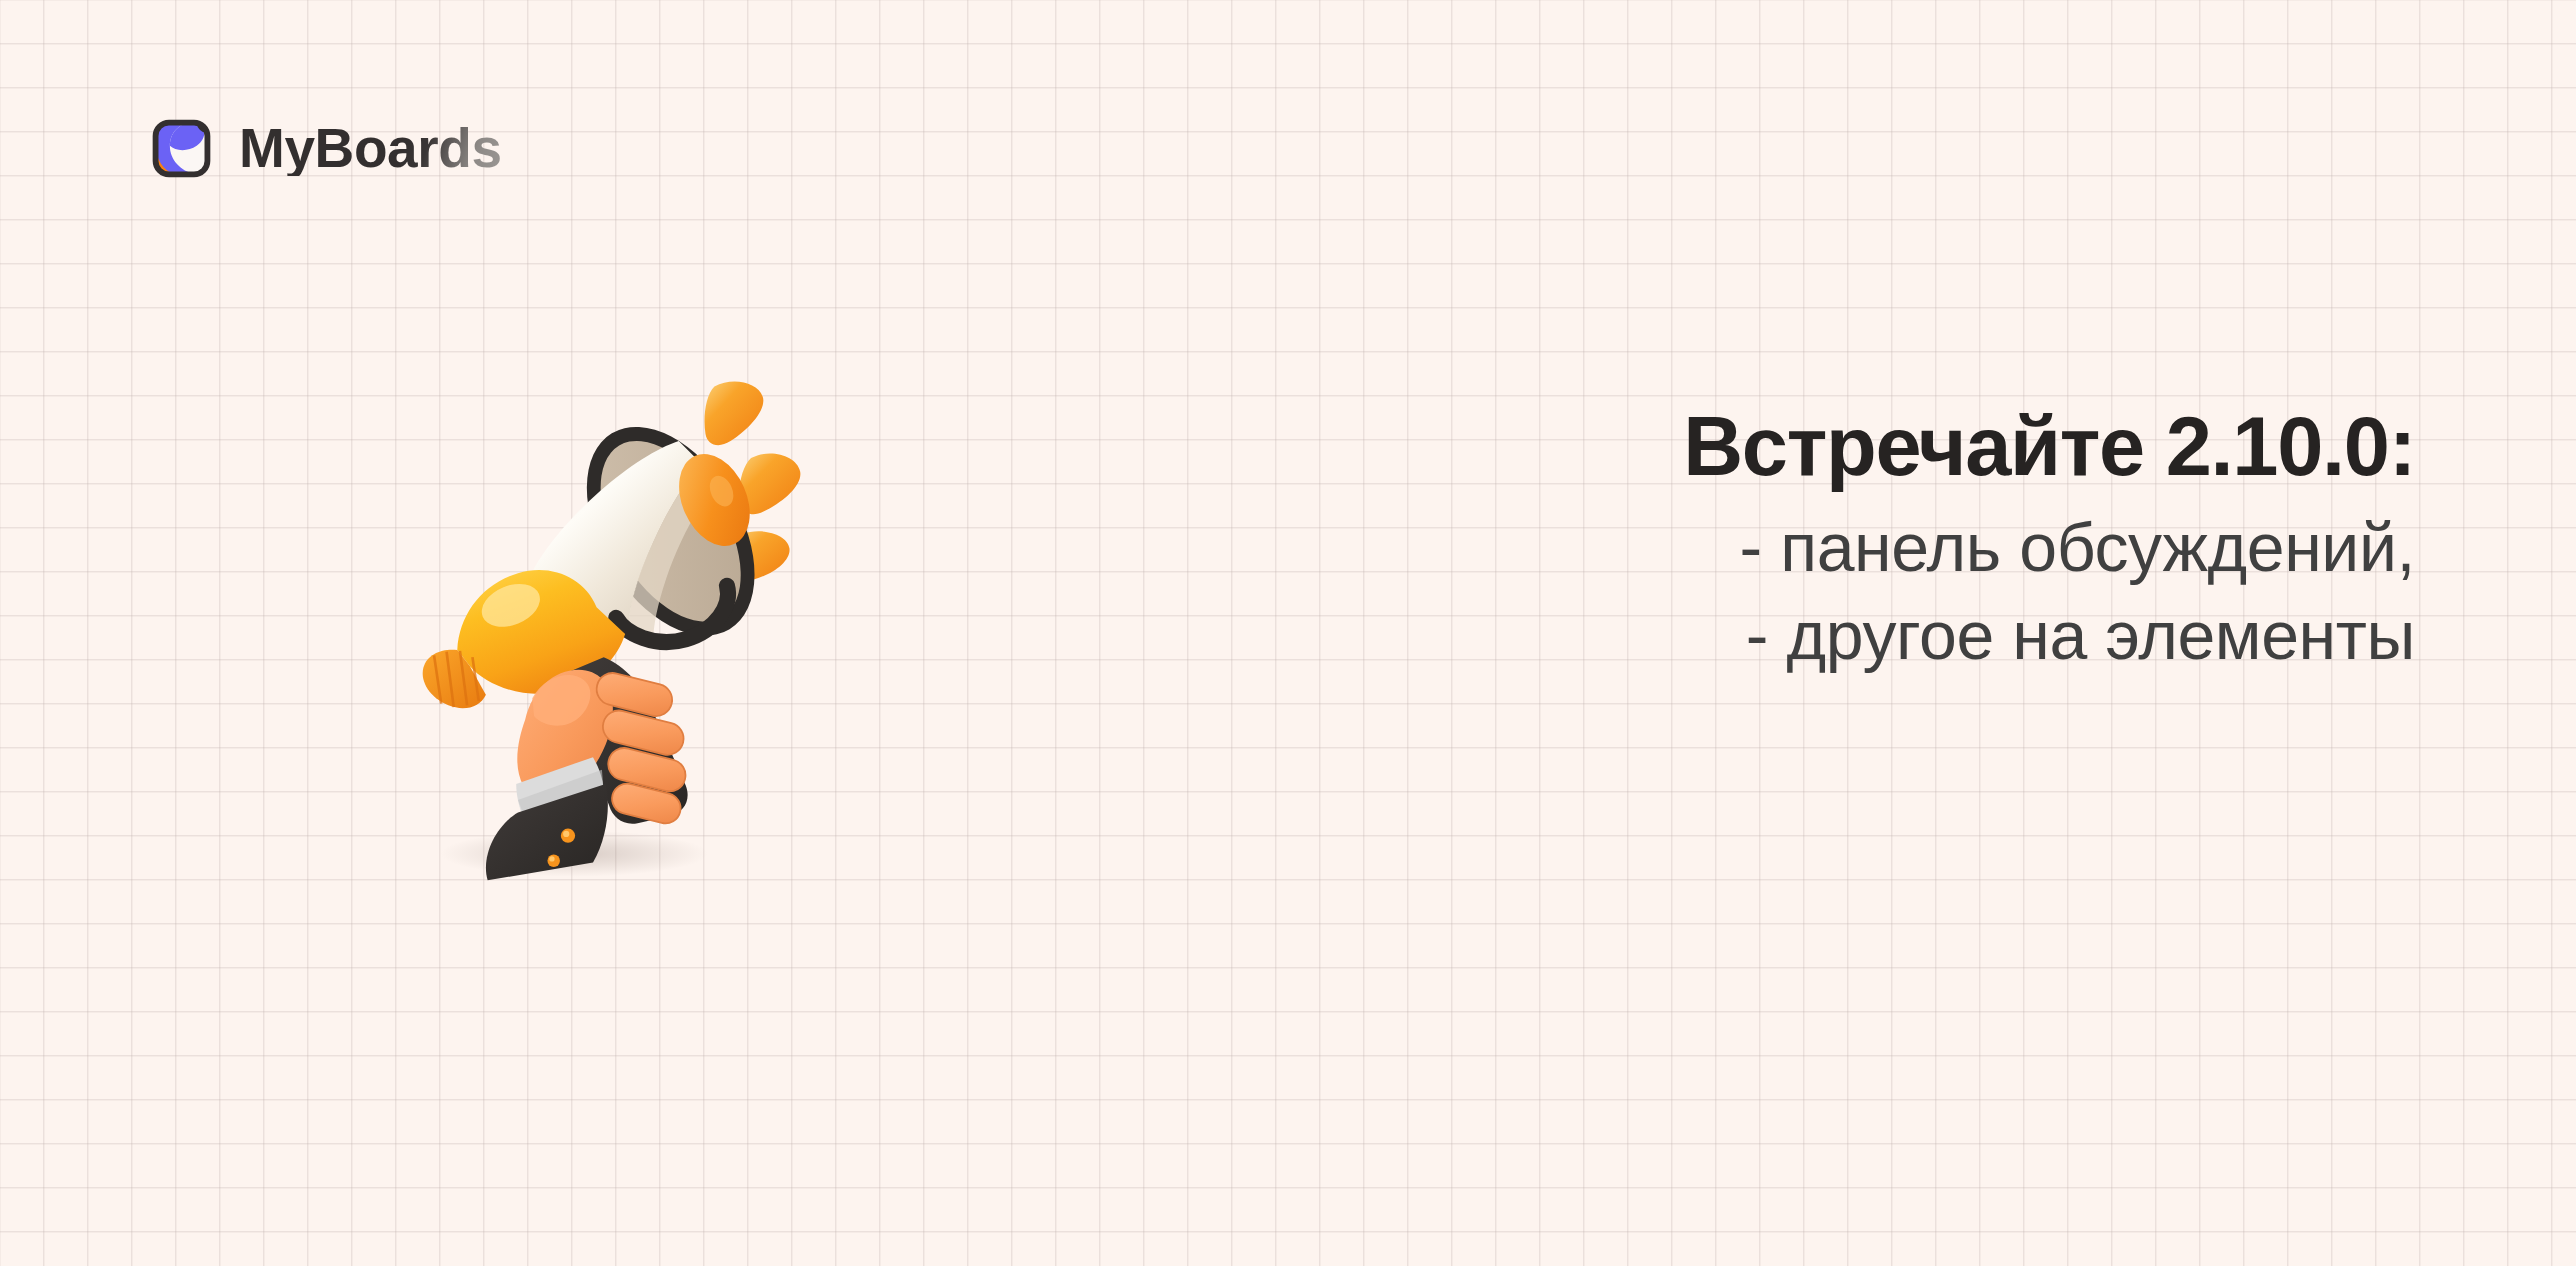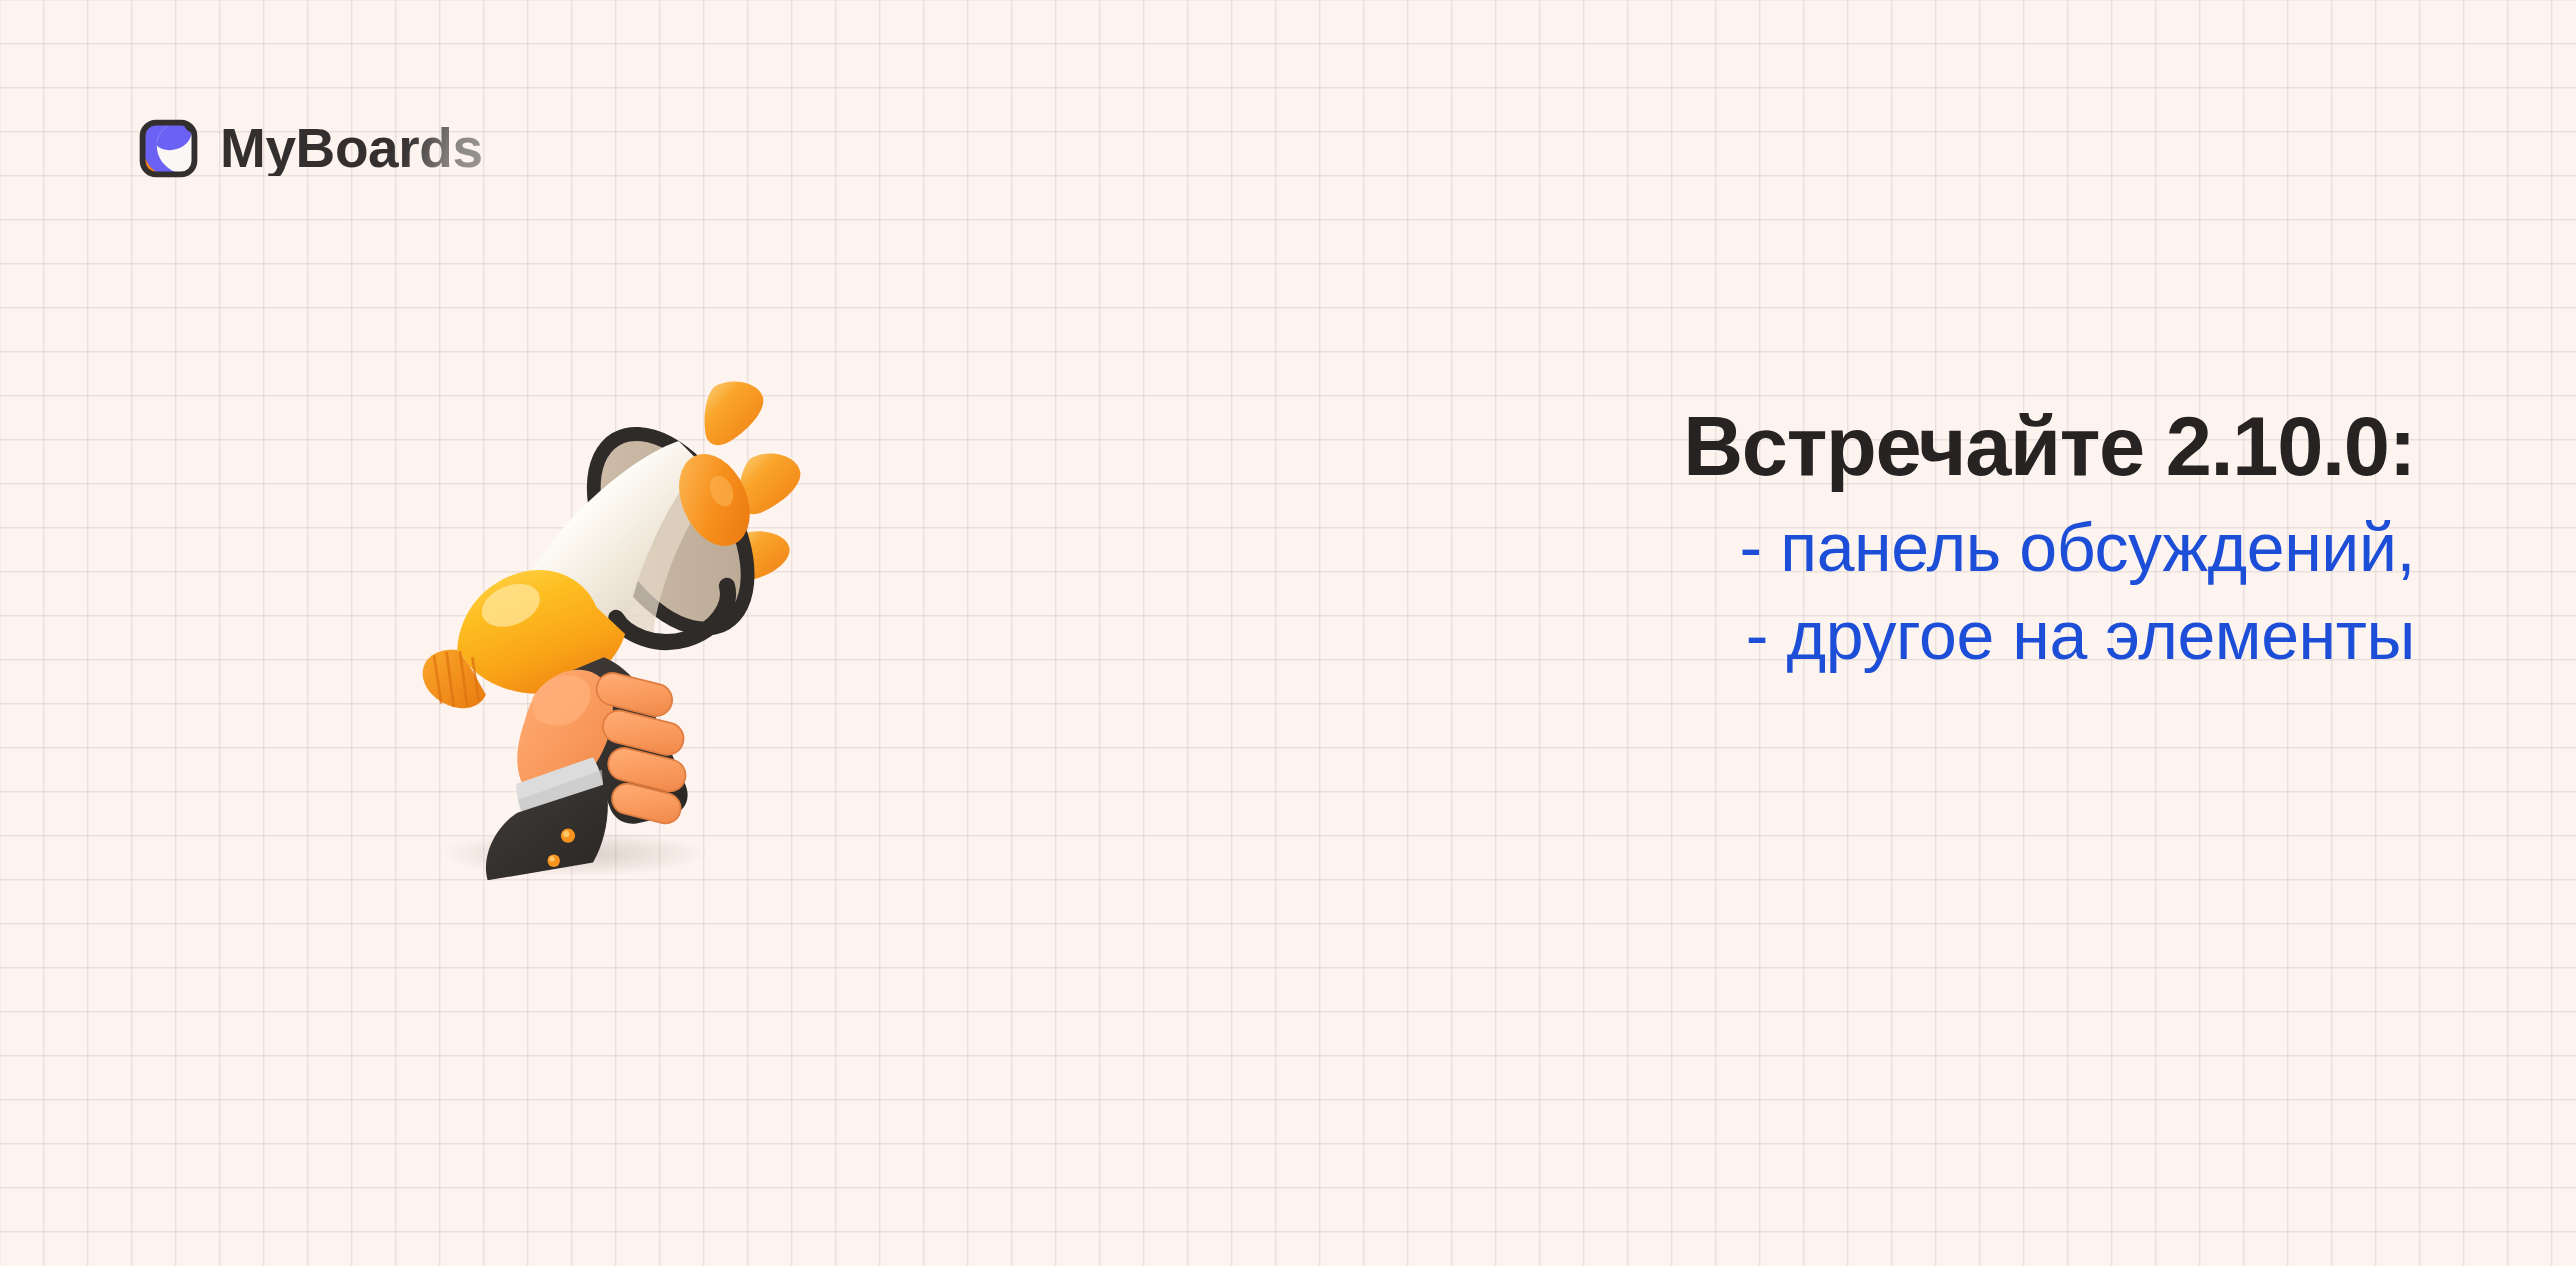--- a/index.html
+++ b/index.html
@@ -33,25 +33,25 @@
       linear-gradient(to right, rgba(190,176,172,0.42) 1.4px, transparent 1.4px),
       linear-gradient(to bottom, rgba(190,176,172,0.42) 1.4px, transparent 1.4px);
     background-size: 44px 44px;
     background-position: -0.7px -0.7px;
     pointer-events: none;
   }
 
   
   .brand {
     position: absolute;
-    left: 139px;
+    left: 152px;
     top: 119px;
     display: flex;
     align-items: center;
-    gap: 22px;
+    gap: 28px;
   }
 
   .brand-mark {
     width: 59px;
     height: 59px;
     position: relative;
     flex: 0 0 auto;
   }
 
   .brand-mark svg {
@@ -117,21 +117,21 @@
     list-style: none;
     margin: 0;
     padding: 0;
   }
 
   .bullet {
     font-size: 68px;
     font-weight: 400;
     line-height: 1.295;
     letter-spacing: -0.4px;
-    color: #1d4ed8;
+    color: #404040;
     white-space: nowrap;
   }
 </style>
 </head>
 <body>
 
 <div class="canvas">
 
   <div class="grid-layer"></div>
 

